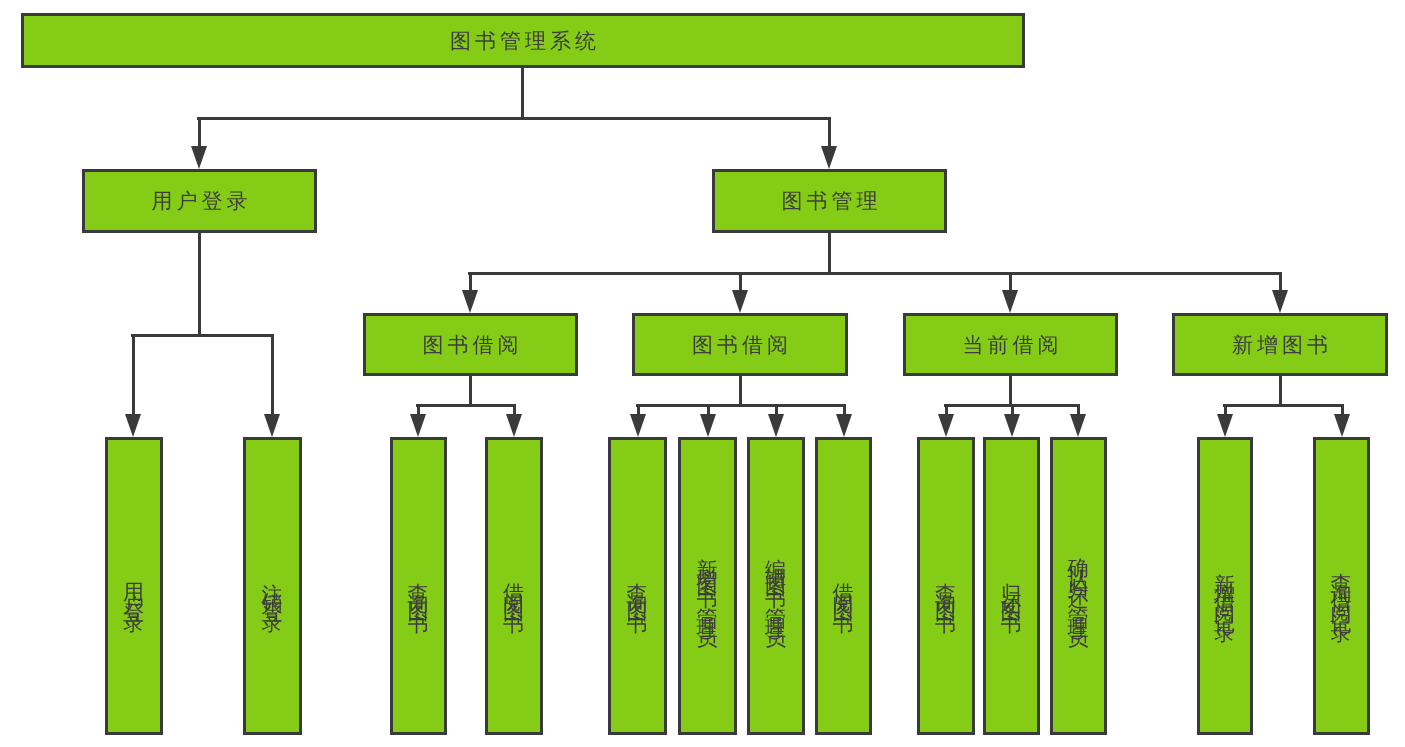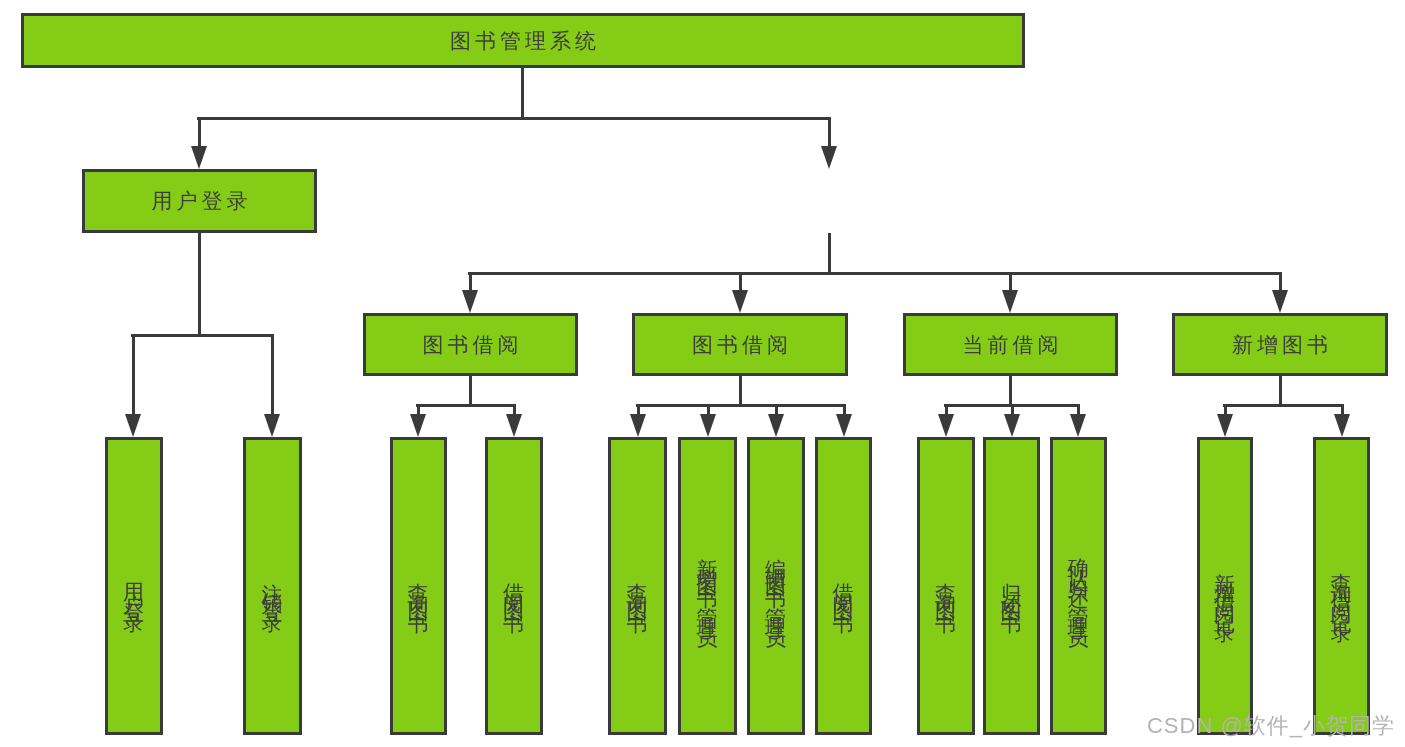--- a/index.html
+++ b/index.html
@@ -51,20 +51,23 @@
 
   <div class="vline" style="left:521px;top:68px;width:3px;height:50px"></div>
   <div class="hline" style="left:197px;top:117px;width:634px;height:3px"></div>
   <div class="vline" style="left:198px;top:117px;width:3px;height:32px"></div>
   <div class="arrow" style="left:191px;top:146px"></div>
   <div class="vline" style="left:828px;top:117px;width:3px;height:32px"></div>
   <div class="arrow" style="left:821px;top:146px"></div>
 
   <div class="box h" style="left:82px;top:169px;width:235px;height:64px">
     <span>用户登录</span>
+  </div>
+  <div class="box h" style="left:712px;top:169px;width:235px;height:64px">
+    <span>图书管理</span>
   </div>
 
   <div class="vline" style="left:198px;top:233px;width:3px;height:104px"></div>
   <div class="hline" style="left:131px;top:334px;width:143px;height:3px"></div>
   <div class="vline" style="left:132px;top:334px;width:3px;height:83px"></div>
   <div class="arrow" style="left:125px;top:414px"></div>
   <div class="vline" style="left:271px;top:334px;width:3px;height:83px"></div>
   <div class="arrow" style="left:264px;top:414px"></div>
 
   <div class="vline" style="left:828px;top:233px;width:3px;height:42px"></div>
@@ -158,15 +161,14 @@
   <div class="box v" style="left:1050px;top:437px;width:57px;height:298px">
     <span>确认归还（管理员）</span>
   </div>
   <div class="box v" style="left:1197px;top:437px;width:56px;height:298px">
     <span>新增借阅记录</span>
   </div>
   <div class="box v" style="left:1313px;top:437px;width:57px;height:298px">
     <span>查询借阅记录</span>
   </div>
 
-  <div class="watermark">CSDN @软件_小贺同学</div>
 
 </div>
 
 </body></html>

